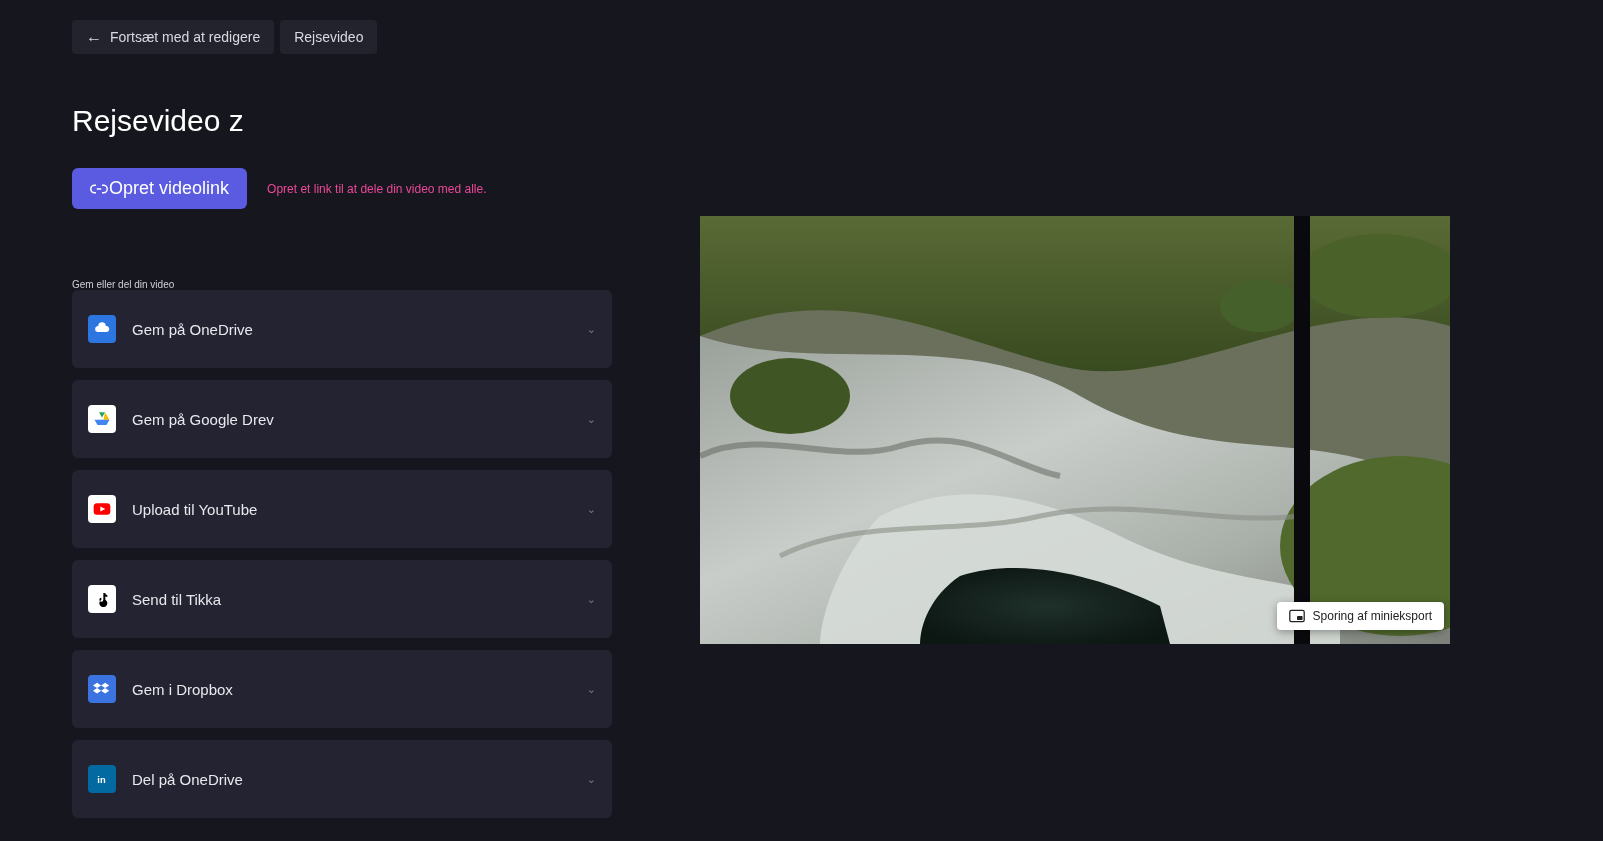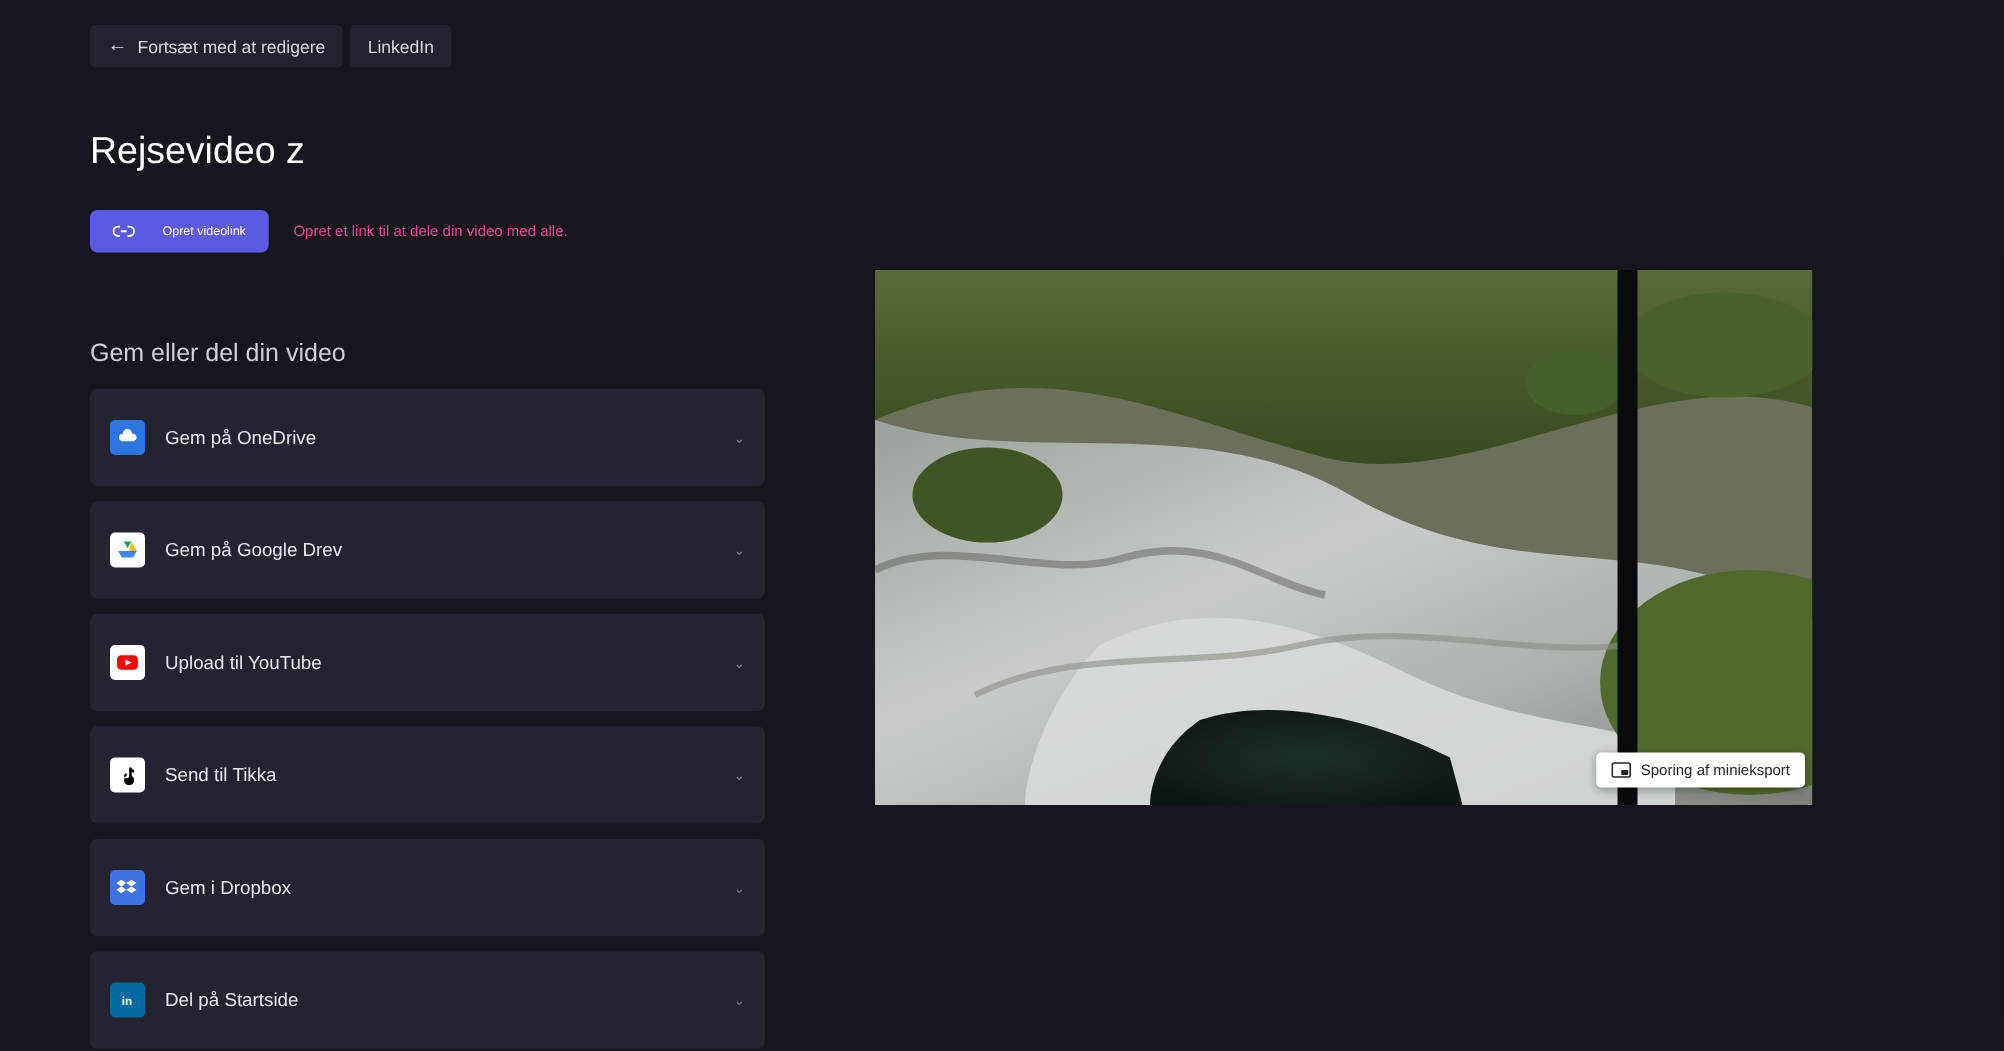--- a/index.html
+++ b/index.html
@@ -70,36 +70,35 @@
     .videolink-row {
       display: flex;
       align-items: center;
       gap: 20px;
       margin-bottom: 70px;
     }
     .create-link-btn {
       background: #5a5be0;
       border: none;
       color: #fff;
-      font-size: 10px;
+      font-size: 18px;
       padding: 10px 18px;
       border-radius: 6px;
       display: flex;
       align-items: center;
-      gap: 22px;
+      gap: 1px;
       cursor: pointer;
     }
     .link-desc {
       font-size: 12px;
       color: #ec4899;
     }
     .section-label {
-      font-size: 20px;
+      font-size: 10px;
       color: #d0d0d8;
-      margin-bottom: 16px;
     }
     .share-list {
       display: flex;
       flex-direction: column;
       gap: 12px;
       width: 540px;
     }
     .share-item {
       background: #232331;
       border-radius: 6px;
@@ -178,21 +177,21 @@
 
 <div class="container">
   <div class="left-panel">
 
     <div class="top-nav">
       <button class="nav-btn">
         <span class="arrow-left">←</span>
         <span>Fortsæt med at redigere</span>
       </button>
       <button class="nav-btn">
-        <span>LinkedIn</span>
+        <span>Rejsevideo</span>
       </button>
     </div>
 
     <h1 class="title">Rejsevideo z</h1>
 
 
     <div class="videolink-row">
       <button class="create-link-btn">
         <svg class="link-icon" viewBox="0 0 24 16" fill="none" stroke="#fff" stroke-width="2">
           <path d="M9 8h6"></path>
@@ -261,21 +260,21 @@
         <span class="chev">⌄</span>
       </div>
 
       <div class="share-item">
         <div class="share-icon ic-linkedin">
           <svg viewBox="0 0 24 24" width="16" height="16">
               <rect width="24" height="24" rx="3" fill="none"></rect>
               <text x="5" y="18" font-family="Arial" font-weight="bold" font-size="14" fill="#fff">in</text>
             </svg>
         </div>
-        <span class="share-label">Del på Startside</span>
+        <span class="share-label">Del på OneDrive</span>
         <span class="chev">⌄</span>
       </div>
 
     </div>
   </div>
 
   <div class="right-panel">
     <div class="preview">
       <svg viewBox="0 0 750 428" preserveAspectRatio="xMidYMid slice">
         <defs>

